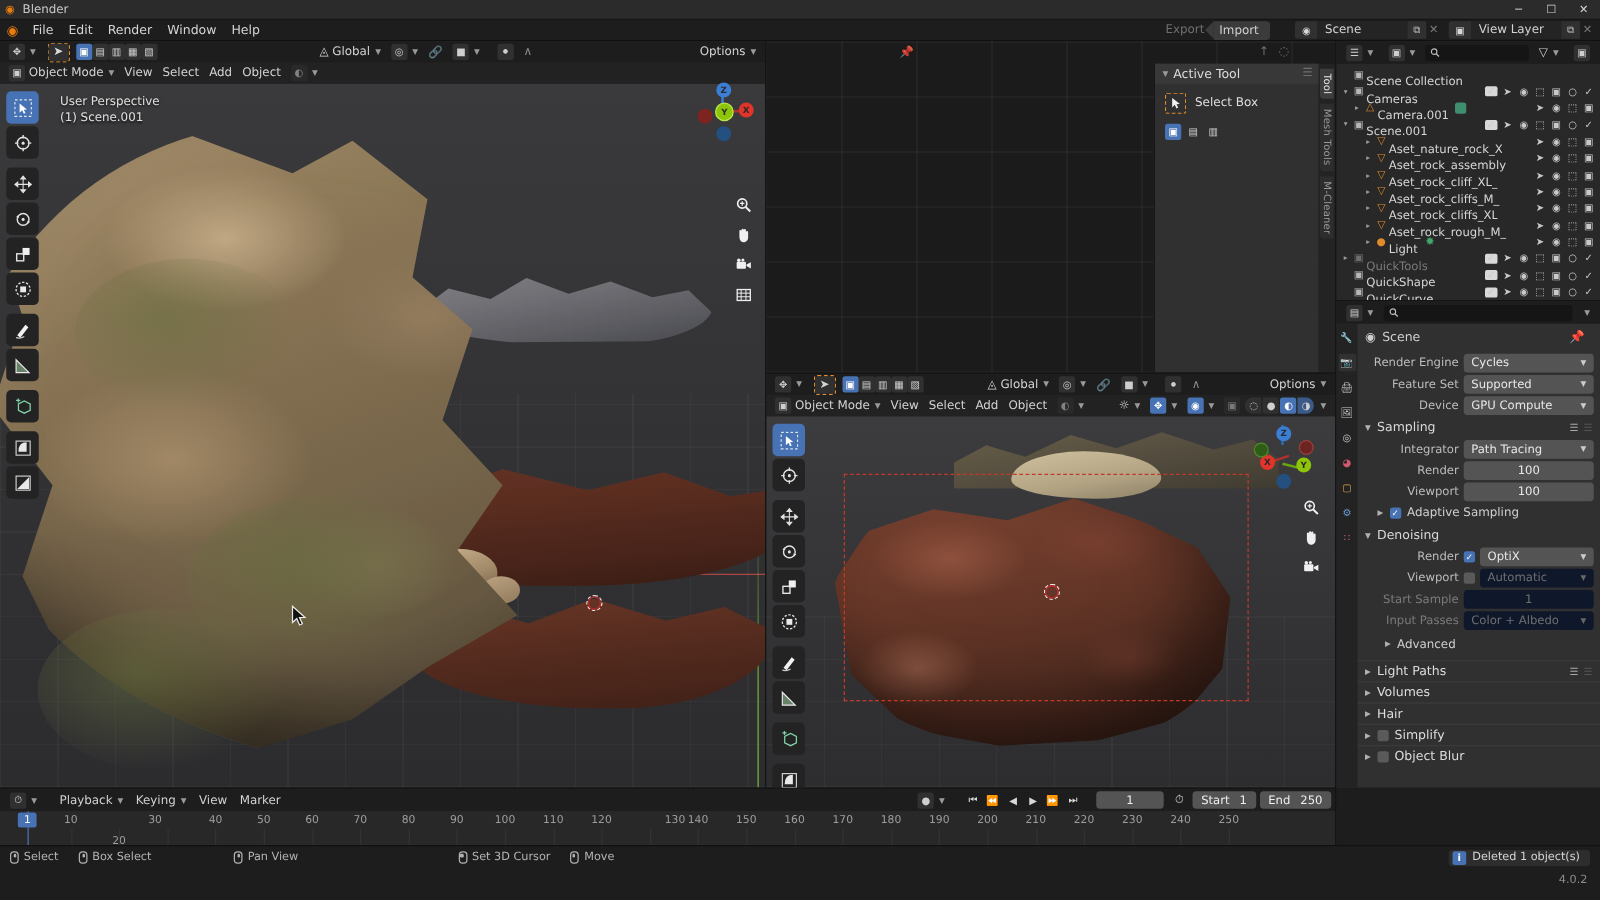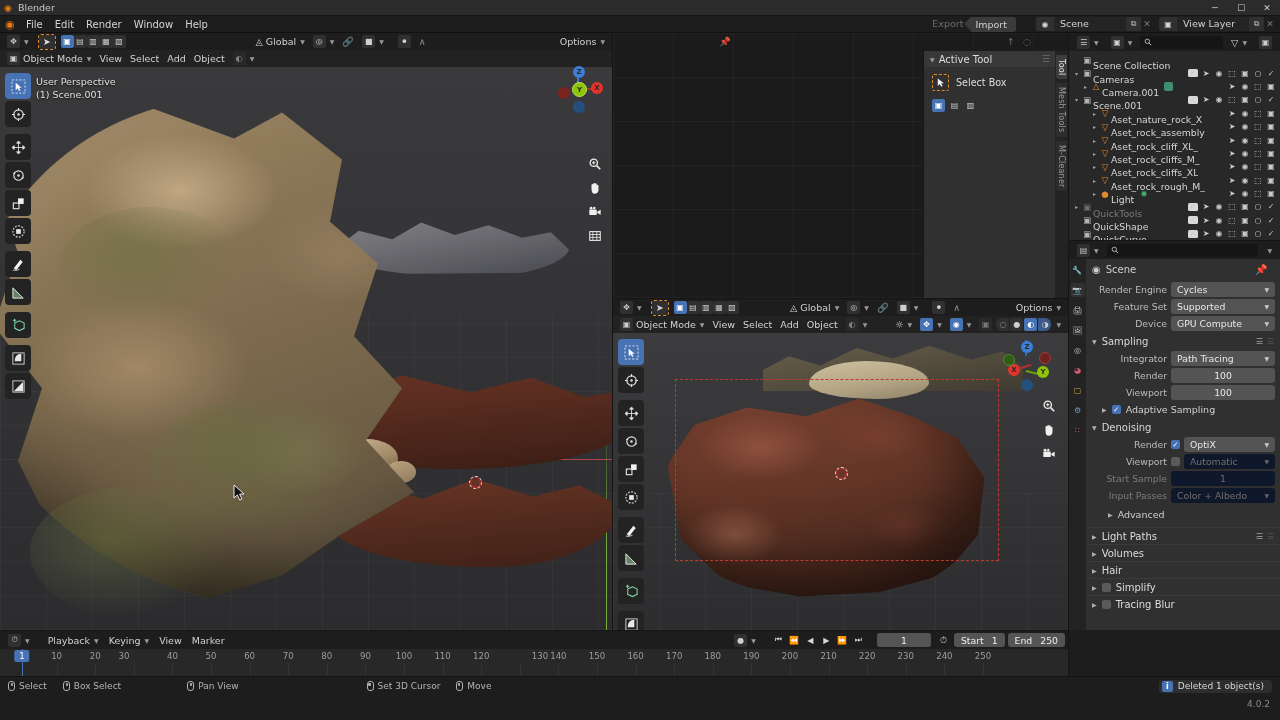--- a/index.html
+++ b/index.html
@@ -178,21 +178,21 @@
     background: linear-gradient(160deg,#c7b191 0%,#a08a6c 55%,#6d5c46 100%);
     border-radius: 46% 54% 40% 60% / 55% 48% 52% 45%;
   }
   .rock-small-b {
     left:386px; top:394px; width:30px; height:22px;
     background: linear-gradient(160deg,#b8a283 0%,#8e7a5e 100%);
     border-radius: 50%;
   }
 
   .ovl-text {
-    position: absolute; left: 36px; top: 42px; font-size: 9.5px;
+    position: absolute; left: 48px; top: 42px; font-size: 9.5px;
     color: #e0e0e0; line-height: 13px; z-index: 5; text-shadow: 0 1px 2px rgba(0,0,0,.8);
   }
 
   
   .vp-toolbar {
     position: absolute; left: 5px; top: 40px; width: 26px;
     display: flex; flex-direction: column; gap: 2px; z-index: 7;
   }
   .tool-btn {
     width: 26px; height: 26px; border-radius: 4px; background: #232323;
@@ -1266,21 +1266,21 @@
               <span>Hair</span>
             </div>
             <div class="psec-row">
               <span class="tri" style="font-size:6px;color:#b0b0b0;">▶</span>
               <span class="cbx off"></span>
               <span>Simplify</span>
             </div>
             <div class="psec-row">
               <span class="tri" style="font-size:6px;color:#b0b0b0;">▶</span>
               <span class="cbx off"></span>
-              <span>Tracing Blur</span>
+              <span>Object Blur</span>
             </div>
           </div>
       </div>
     </div>
   </div>
 
   <div class="editor" id="timeline">
     <div class="tl-header">
       <div class="hbtn">
           <span class="icon-sq">⏱</span>
@@ -1317,21 +1317,21 @@
         </div>
         <div class="tl-se">
           <span>End</span>
           <span>250</span>
         </div>
       </div>
     </div>
     <div class="tl-scale" id="tl-scale">
         <div class="tl-tick" style="left: 56.5992px;">10</div>
         <div class="tl-gl" style="left: 56.5992px;"></div>
-        <div class="tl-tick" style="left: 95.1984px;">20</div>
+        <div class="tl-tick" style="left: 95.1984px; margin-top: 17px;">20</div>
         <div class="tl-gl" style="left: 95.1984px;"></div>
         <div class="tl-tick" style="left: 124px;">30</div>
         <div class="tl-gl" style="left: 133.798px;"></div>
         <div class="tl-tick" style="left: 172.397px;">40</div>
         <div class="tl-gl" style="left: 172.397px;"></div>
         <div class="tl-tick" style="left: 210.996px;">50</div>
         <div class="tl-gl" style="left: 210.996px;"></div>
         <div class="tl-tick" style="left: 249.595px;">60</div>
         <div class="tl-gl" style="left: 249.595px;"></div>
         <div class="tl-tick" style="left: 288.195px;">70</div>

